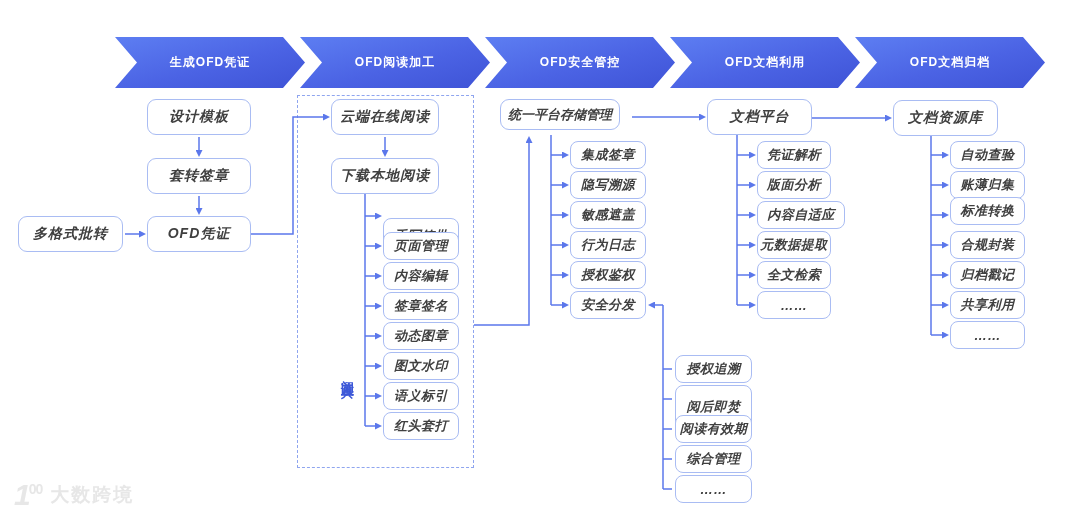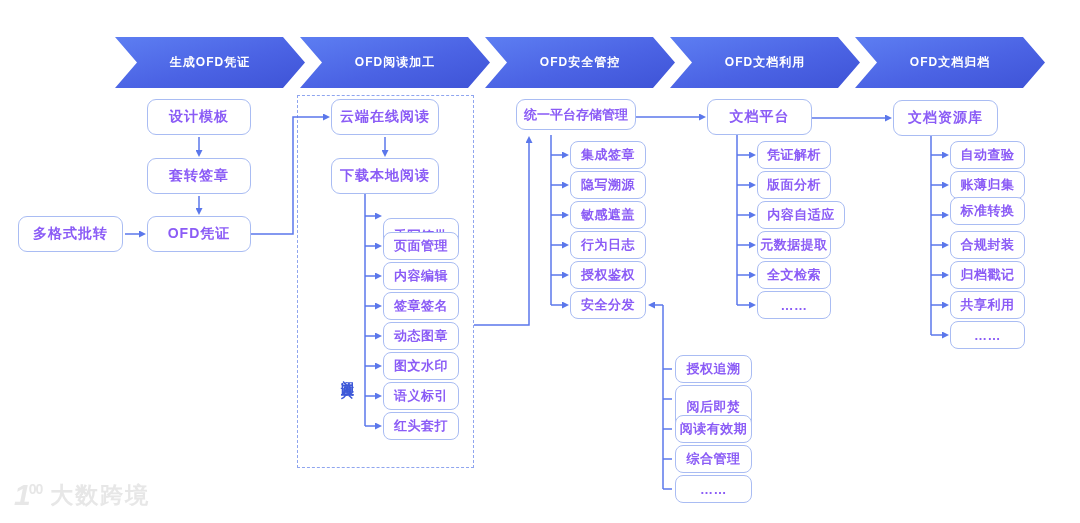--- a/index.html
+++ b/index.html
@@ -5,34 +5,34 @@
   html,body{margin:0;padding:0;background:#fff;}
   .canvas{position:relative;width:1080px;height:523px;background:#ffffff;overflow:hidden;
           font-family:"Liberation Sans","DejaVu Sans",sans-serif;}
   .banner{position:absolute;top:37px;width:190px;height:51px;
           background:linear-gradient(165deg,#5d7ef2 0%,#4b63e4 55%,#3e53d6 100%);
           clip-path:polygon(0 0,168px 0,100% 50%,168px 100%,0 100%,22px 50%);
           display:flex;align-items:center;justify-content:center;
           color:#ffffff;font-weight:700;font-size:12px;letter-spacing:1px;z-index:1;}
   .node{position:absolute;display:flex;align-items:center;justify-content:center;
         background:#ffffff;border:1.5px solid #a9bcf3;border-radius:9px;
-        color:#8b5cf6;font-weight:600;font-size:14px;letter-spacing:1px;
-        box-sizing:border-box;z-index:2;white-space:nowrap;}
+        color:#404040;font-weight:600;font-size:14px;letter-spacing:1px;
+        box-sizing:border-box;z-index:2;white-space:nowrap;font-style:italic;}
   .node.sm{font-size:13px;border-radius:8px;letter-spacing:0.5px;}
   .node.tight{font-size:13px;letter-spacing:0;}
   .dashed{position:absolute;left:297px;top:95px;width:177px;height:373px;
           border:1px dashed #8fa5ef;box-sizing:border-box;z-index:0;}
   .vlabel{position:absolute;left:338px;top:370px;writing-mode:vertical-rl;text-orientation:upright;
           color:#3d58d8;font-weight:600;font-size:13px;letter-spacing:2px;z-index:2;}
   .flow-svg{position:absolute;left:0;top:0;z-index:1;}
   .wm{position:absolute;left:14px;top:482px;color:#e7e7e7;font-weight:700;
       display:flex;align-items:flex-end;user-select:none;z-index:3;}
   .wm-logo{font-size:30px;line-height:26px;font-style:italic;}
   .wm-sup{font-size:14px;line-height:14px;position:relative;top:-12px;left:-2px;letter-spacing:-1px;}
-  .wm-brand{font-size:23px;line-height:26px;margin-left:6px;letter-spacing:2px;}
+  .wm-brand{font-size:19px;line-height:26px;margin-left:6px;letter-spacing:2px;}
 </style>
 </head>
 <body>
 
 <div class="canvas">
 
   <svg class="flow-svg" width="1080" height="523">
     <defs>
       <marker id="arr" markerWidth="7" markerHeight="7" refX="1" refY="3.5" orient="auto" markerUnits="userSpaceOnUse">
         <path d="M0,0 L7,3.5 L0,7 Z" fill="#5b77eb"></path>
@@ -116,21 +116,21 @@
   <div class="vlabel">阅读工具</div>
   <div class="node sm" style="left:383px;top:218px;width:76px;height:36px">手写签批</div>
   <div class="node sm" style="left:383px;top:232px;width:76px;height:28px">页面管理</div>
   <div class="node sm" style="left:383px;top:262px;width:76px;height:28px">内容编辑</div>
   <div class="node sm" style="left:383px;top:292px;width:76px;height:28px">签章签名</div>
   <div class="node sm" style="left:383px;top:322px;width:76px;height:28px">动态图章</div>
   <div class="node sm" style="left:383px;top:352px;width:76px;height:28px">图文水印</div>
   <div class="node sm" style="left:383px;top:382px;width:76px;height:28px">语义标引</div>
   <div class="node sm" style="left:383px;top:412px;width:76px;height:28px">红头套打</div>
 
-  <div class="node tight" style="left:516px;top:99px;width:120px;height:31px">统一平台存储管理</div>
+  <div class="node tight" style="left:500px;top:99px;width:120px;height:31px">统一平台存储管理</div>
   <div class="node sm" style="left:570px;top:141px;width:76px;height:28px">集成签章</div>
   <div class="node sm" style="left:570px;top:171px;width:76px;height:28px">隐写溯源</div>
   <div class="node sm" style="left:570px;top:201px;width:76px;height:28px">敏感遮盖</div>
   <div class="node sm" style="left:570px;top:231px;width:76px;height:28px">行为日志</div>
   <div class="node sm" style="left:570px;top:261px;width:76px;height:28px">授权鉴权</div>
   <div class="node sm" style="left:570px;top:291px;width:76px;height:28px">安全分发</div>
   <div class="node sm" style="left:675px;top:355px;width:77px;height:28px">授权追溯</div>
   <div class="node sm" style="left:675px;top:385px;width:77px;height:44px">阅后即焚</div>
   <div class="node sm" style="left:675px;top:415px;width:77px;height:28px">阅读有效期</div>
   <div class="node sm" style="left:675px;top:445px;width:77px;height:28px">综合管理</div>

